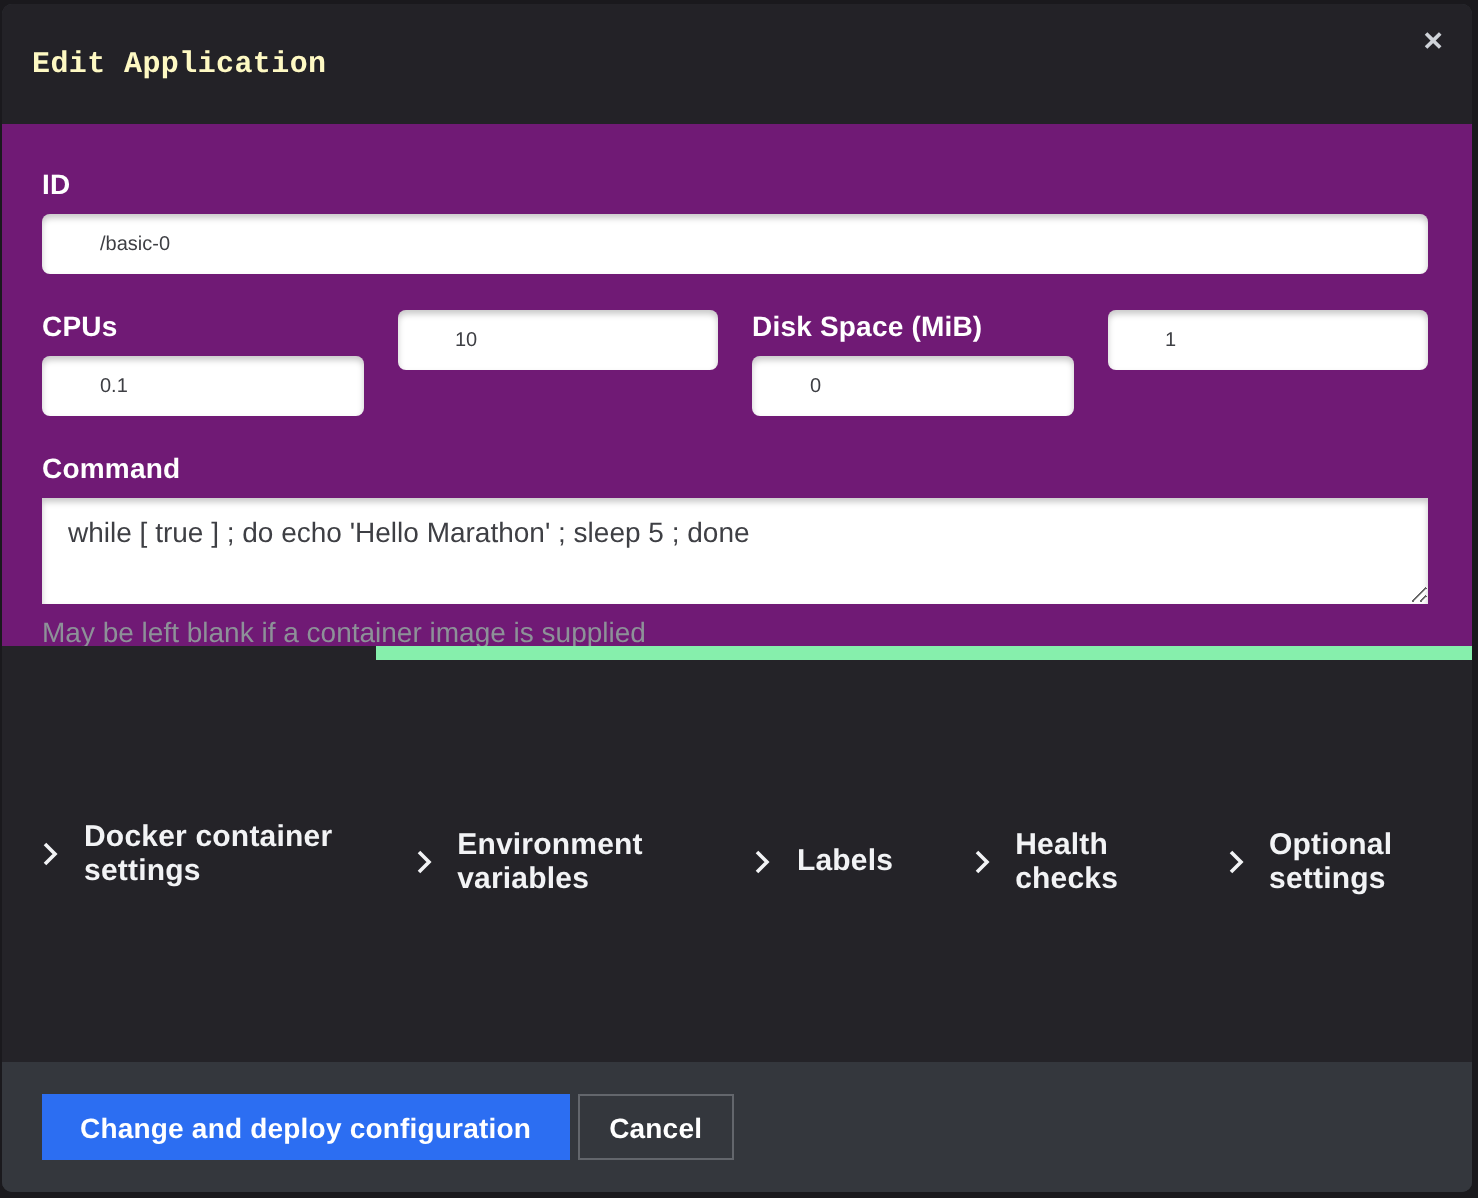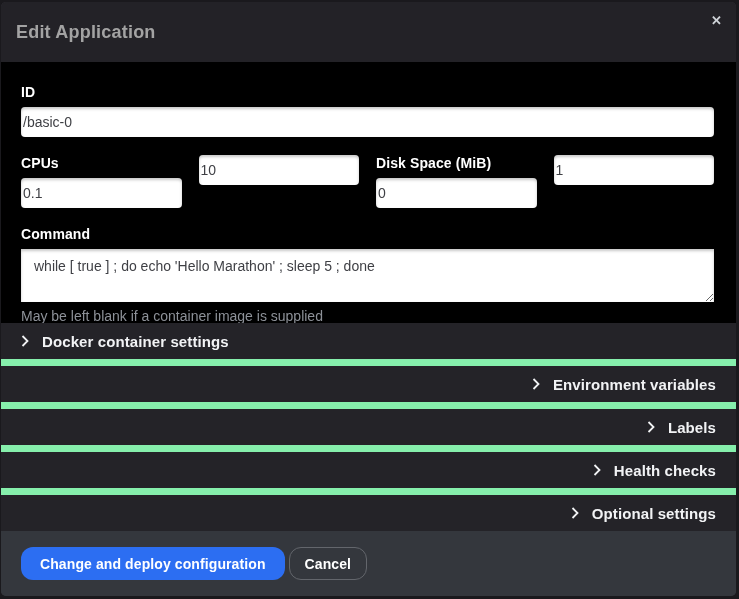--- a/index.html
+++ b/index.html
@@ -25,64 +25,65 @@
   .modal-header {
     position: relative;
     height: 60px;
     flex: 0 0 60px;
     background: #232227;
     display: flex;
     align-items: center;
     padding-left: 15px;
   }
   .modal-title {
-    color: #a3a3a3;
-    font-size: 18px;
+    color: #fef9c3;
+    font-size: 15px;
     font-weight: bold;
     letter-spacing: 0.2px;
+    font-family: Liberation Mono, monospace;
   }
   .close-btn {
     position: absolute;
     top: 12px; right: 14px;
     background: none;
     border: none;
     color: #cfd3d8;
     font-size: 13px;
     font-weight: bold;
     cursor: pointer;
     line-height: 1;
     font-family: "Liberation Sans", sans-serif;
   }
   
   .modal-body {
     flex: 0 0 261px;
     height: 261px;
-    background: #000000;
+    background: #701a75;
     padding: 22px 22px 0 20px;
     overflow: hidden;
   }
   .form-group { margin-bottom: 18px; }
   .field-label {
     display: block;
     color: #ffffff;
     font-size: 14px;
     font-weight: bold;
     margin-bottom: 7px;
     letter-spacing: 0.1px;
   }
   .text-input {
     display: block;
     width: 100%;
     height: 30px;
     border: none;
     border-radius: 4px;
     background: #ffffff;
     box-shadow: inset 0 2px 3px rgba(0,0,0,0.22);
-    padding: 0 2px;
-    font-size: 14px;
+    padding: 0 29px;
+    font-size: 10px;
     color: #3e3f44;
     font-family: "Liberation Sans", sans-serif;
     outline: none;
   }
   .row-4 {
     display: grid;
     grid-template-columns: repeat(4, 1fr);
     gap: 17px;
     margin-bottom: 18px;
   }
@@ -105,21 +106,21 @@
   .help-text {
     margin-top: 6px;
     color: #8d9198;
     font-size: 14px;
   }
   
   .accordion {
     flex: 0 0 208px;
     background: #242328;
     display: flex;
-    flex-direction: column;
+    flex-direction: row;
   }
   .section-row {
     flex: 1 1 auto;
     display: flex;
     align-items: center;
     gap: 13px;
     padding: 0 20px;
     cursor: pointer;
   }
   .section-row + .section-row { border-top: 7px solid #86efac; justify-content: flex-end; }
@@ -134,21 +135,21 @@
   .modal-footer {
     flex: 1 1 auto;
     background: #34373d;
     display: flex;
     align-items: center;
     padding: 0 20px;
     gap: 4px;
   }
   .btn {
     height: 33px;
-    border-radius: 12px;
+    border-radius: 0;
     font-size: 14px;
     font-weight: bold;
     font-family: "Liberation Sans", sans-serif;
     cursor: pointer;
     letter-spacing: 0.1px;
   }
   .btn-primary {
     border: none;
     background: #2c6ef2;
     color: #ffffff;

